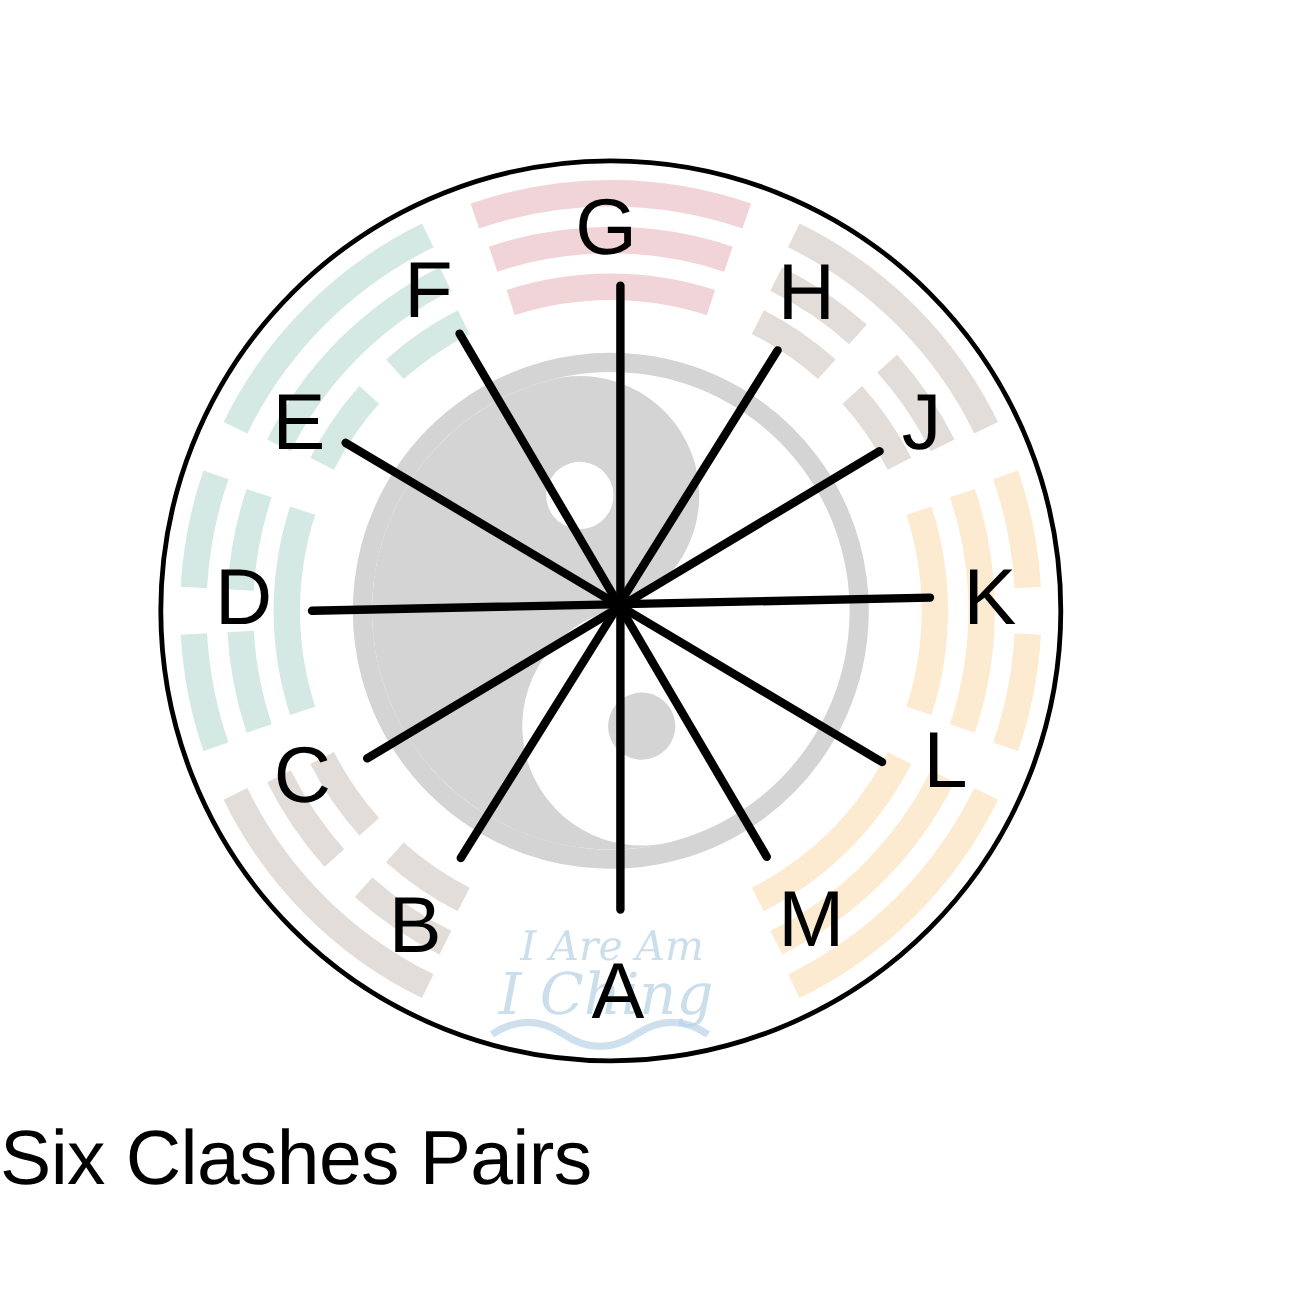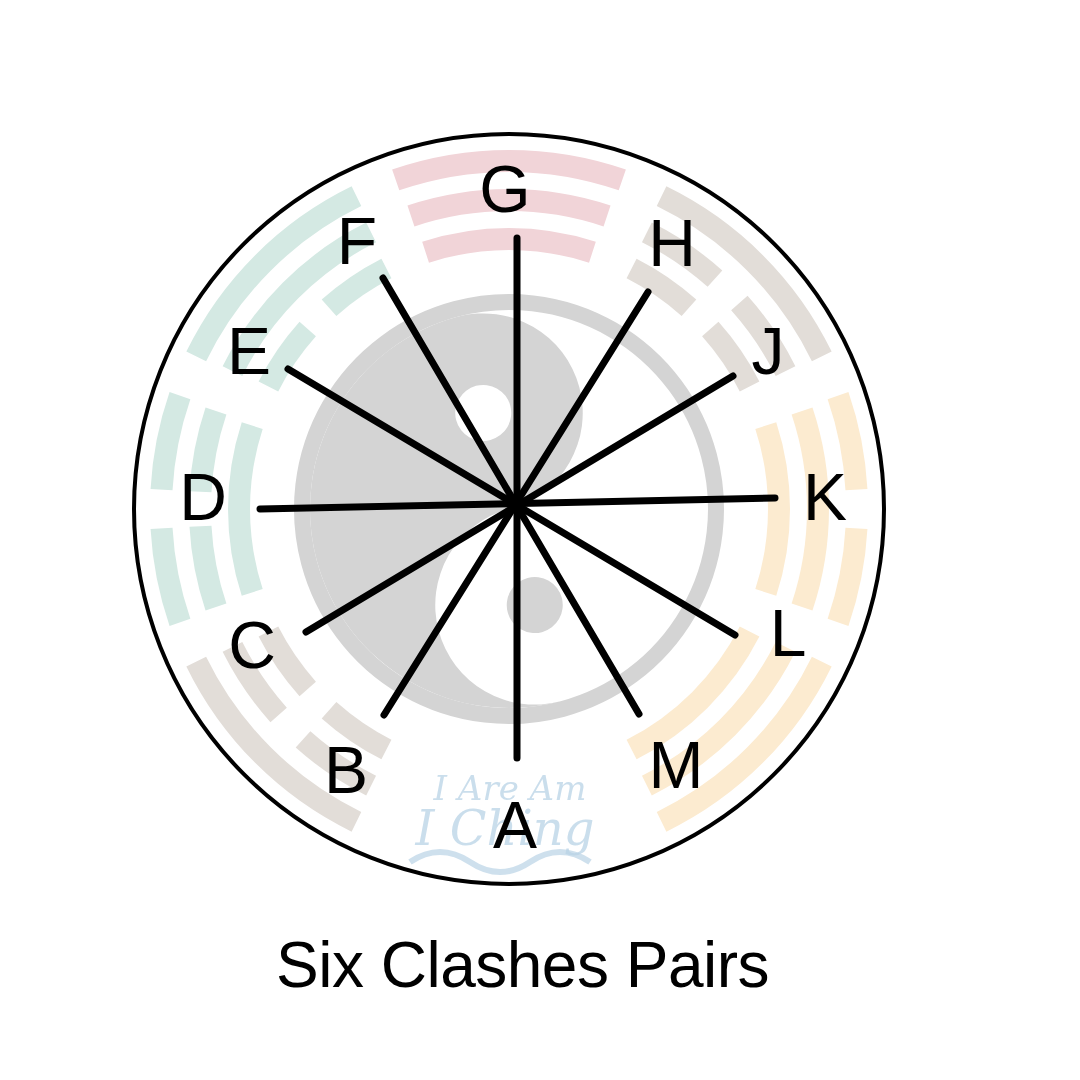--- a/index.html
+++ b/index.html
@@ -31,21 +31,21 @@
       font-family: "DejaVu Serif", "Liberation Serif", serif;
       font-style: italic;
       fill: #b9d3e6;
       opacity: 0.75;
     }
     #title {
       position: absolute;
       left: 0;
       top: 928px;
       width: 1045px;
-      text-align: center;
+      text-align: left;
       font-family: "Liberation Sans", "DejaVu Sans", sans-serif;
       font-size: 64px;
       color: #000000;
       letter-spacing: -0.5px;
     }
   </style>
 </head>
 <body>
 
 <svg id="diagram" xmlns="http://www.w3.org/2000/svg" viewBox="0 0 1080 1080" width="1080" height="1080">

